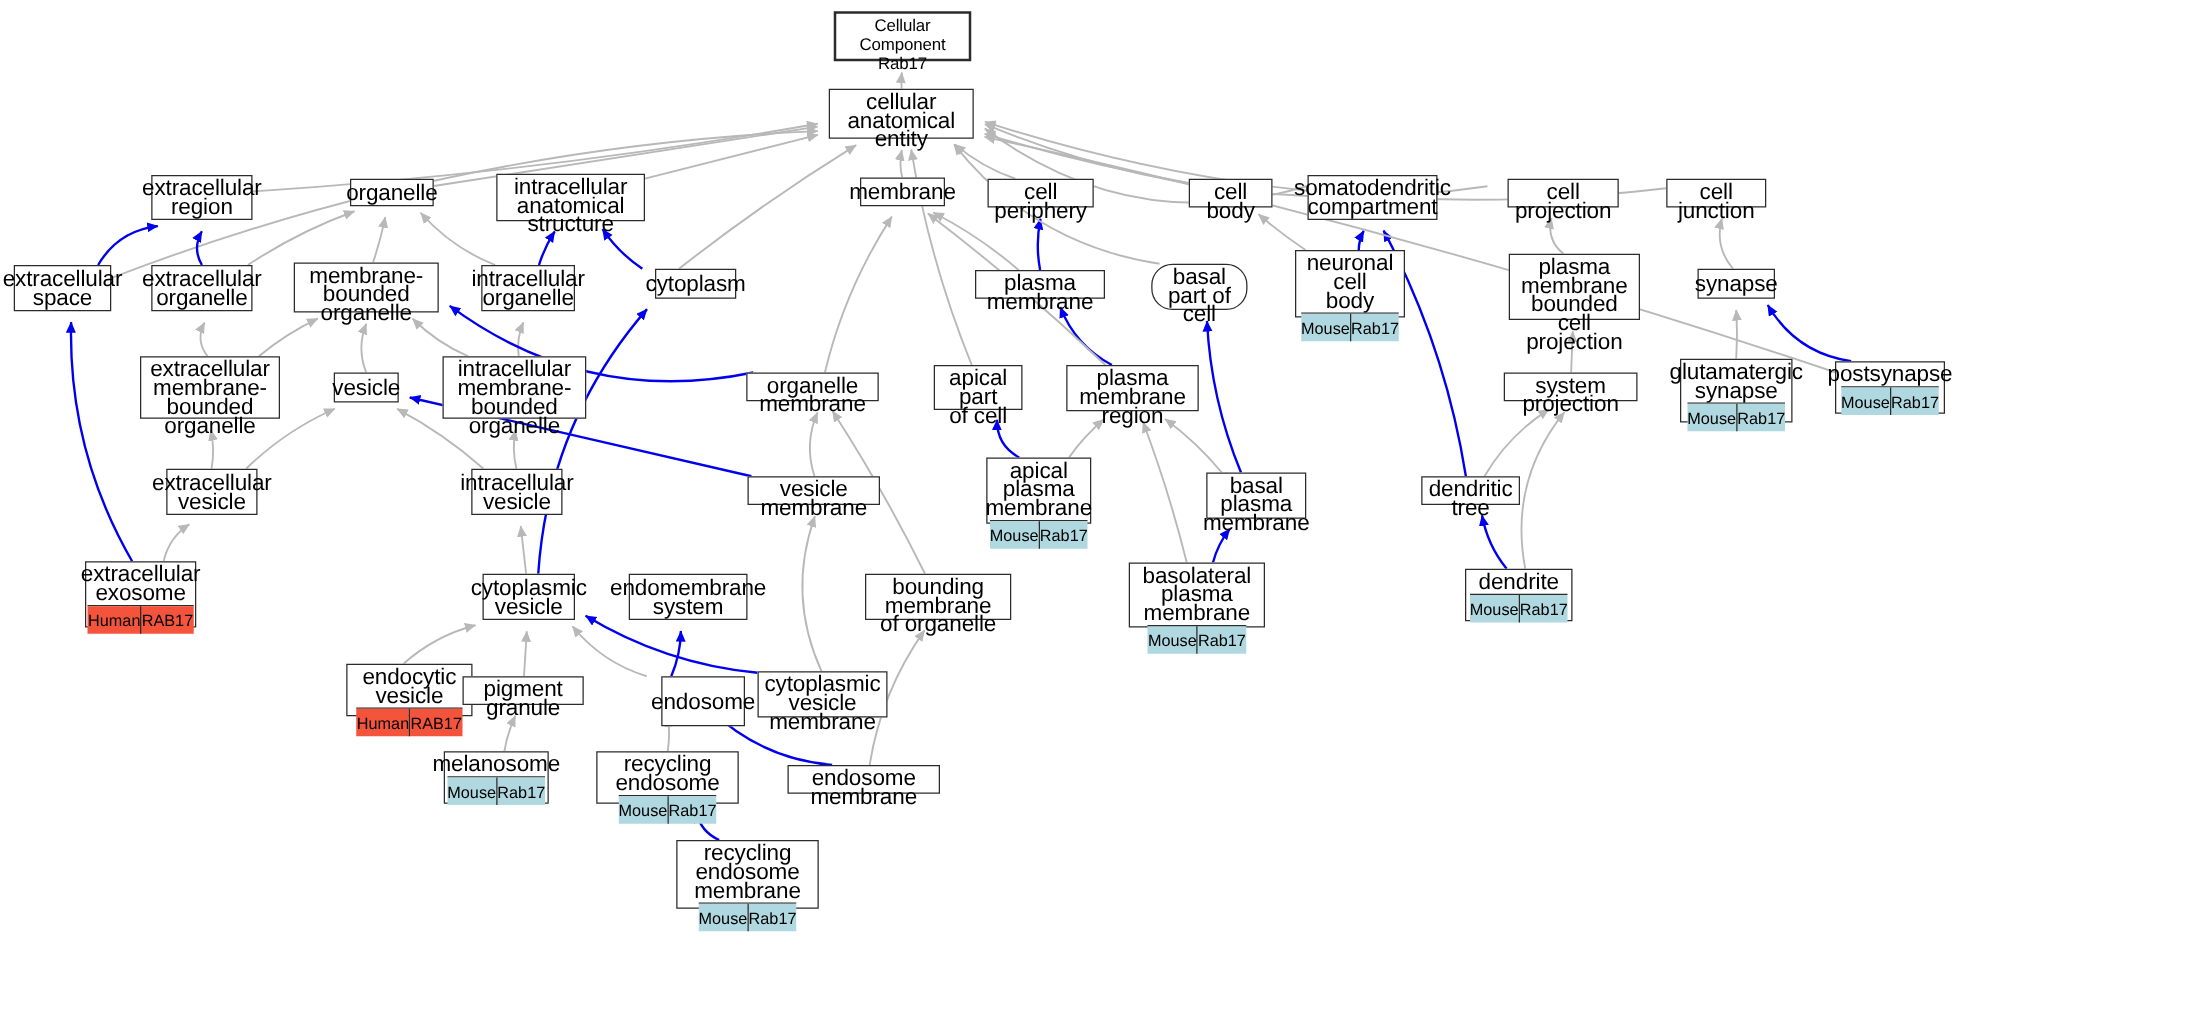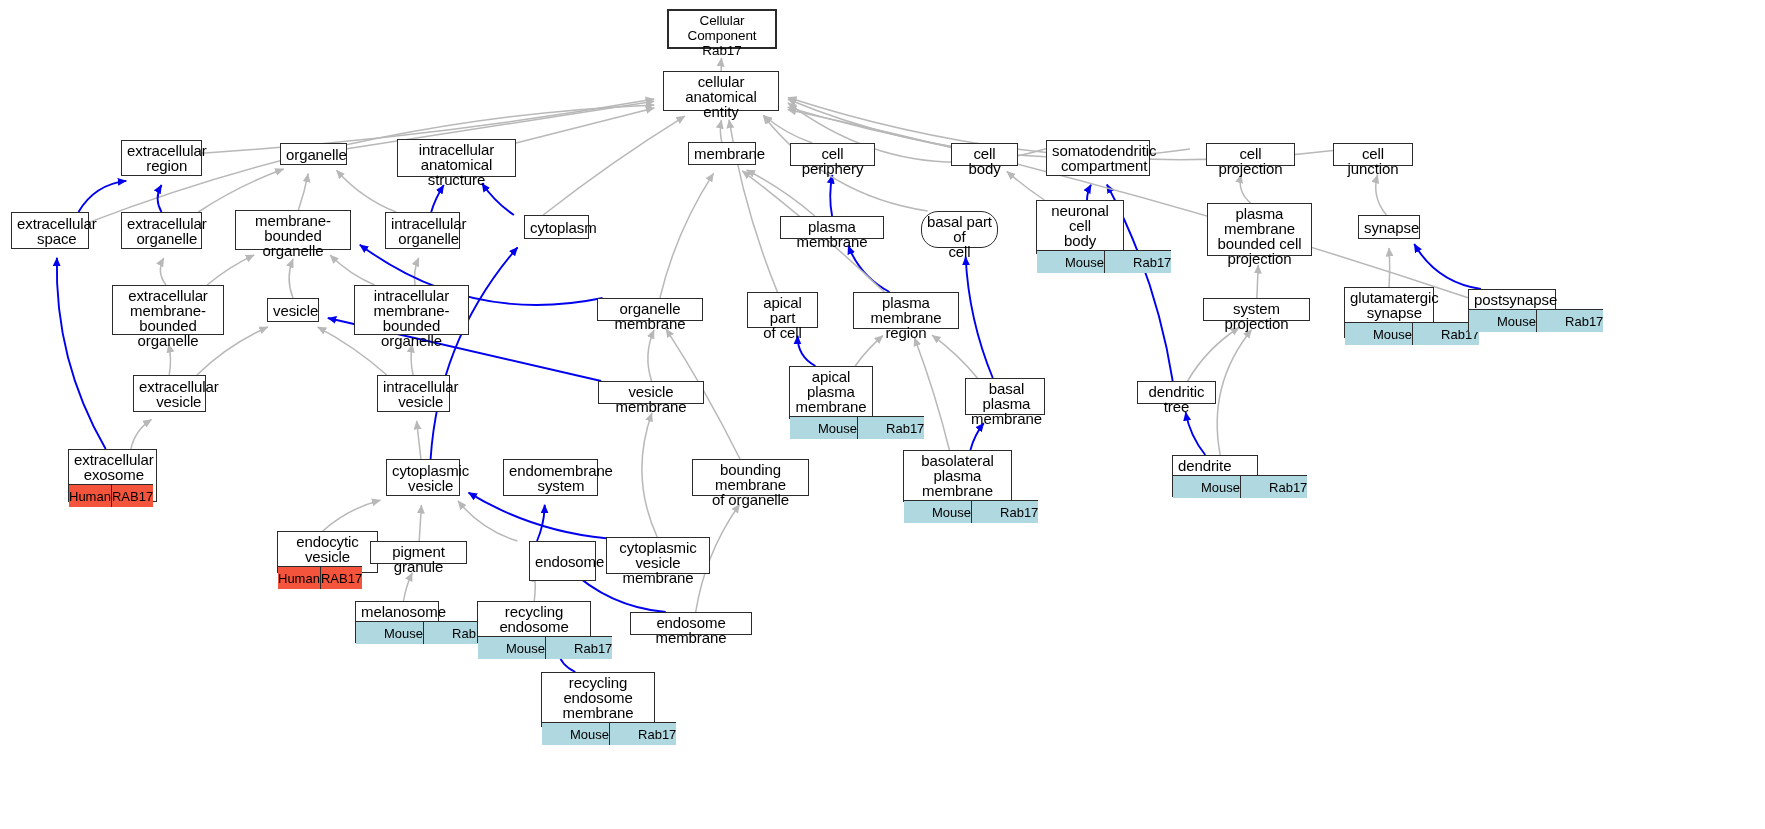--- a/index.html
+++ b/index.html
@@ -12,29 +12,29 @@
     overflow:hidden;
   }
   #edges{position:absolute;left:0;top:0;width:1765px;height:829px;pointer-events:none;}
   .node{
     position:absolute;
     box-sizing:border-box;
     border:1.6px solid #2b2b2b;
     background:#ffffff;
     display:flex;
     flex-direction:column;
-    align-items:flex-start;
+    align-items:center;
     justify-content:flex-start;
     z-index:5;
   }
   .node .title{
     flex:1 1 auto;
     display:flex;align-items:center;justify-content:center;
     text-align:center;
-    font-size:15px;
+    font-size:18px;
     line-height:15px;
     color:#000000;
     padding:2px 5px;
     white-space:pre-line;
     letter-spacing:-0.1px;
   }
   .node.root{border-width:2.2px;}
   .node.root .title{font-size:13.5px;}
   .ann{
     display:flex;
@@ -43,21 +43,21 @@
     flex:0 0 22px;
   }
   .ann .cell{
     flex:1 1 50%;
     display:flex;align-items:center;justify-content:center;
     font-size:13px;
     color:#000000;
     box-sizing:border-box;
   }
   .ann .cell + .cell{border-left:1.6px solid #2b2b2b;}
-  .ann.blue .cell{background:#b0d8e0;padding-left:28px;}
+  .ann.blue .cell{background:#b0d8e0;}
   .ann.orange .cell{background:#f4543c;}
 </style>
 </head>
 <body>
 
 <div id="canvas">
   <svg id="edges" viewBox="0 0 1765 829" xmlns="http://www.w3.org/2000/svg">
     <defs>
       <marker id="ah-gray" markerWidth="11" markerHeight="11" refX="8.5" refY="4" orient="auto" markerUnits="userSpaceOnUse">
         <path d="M0,0 L9,4 L0,8 z" fill="#b8b8b8"></path>

